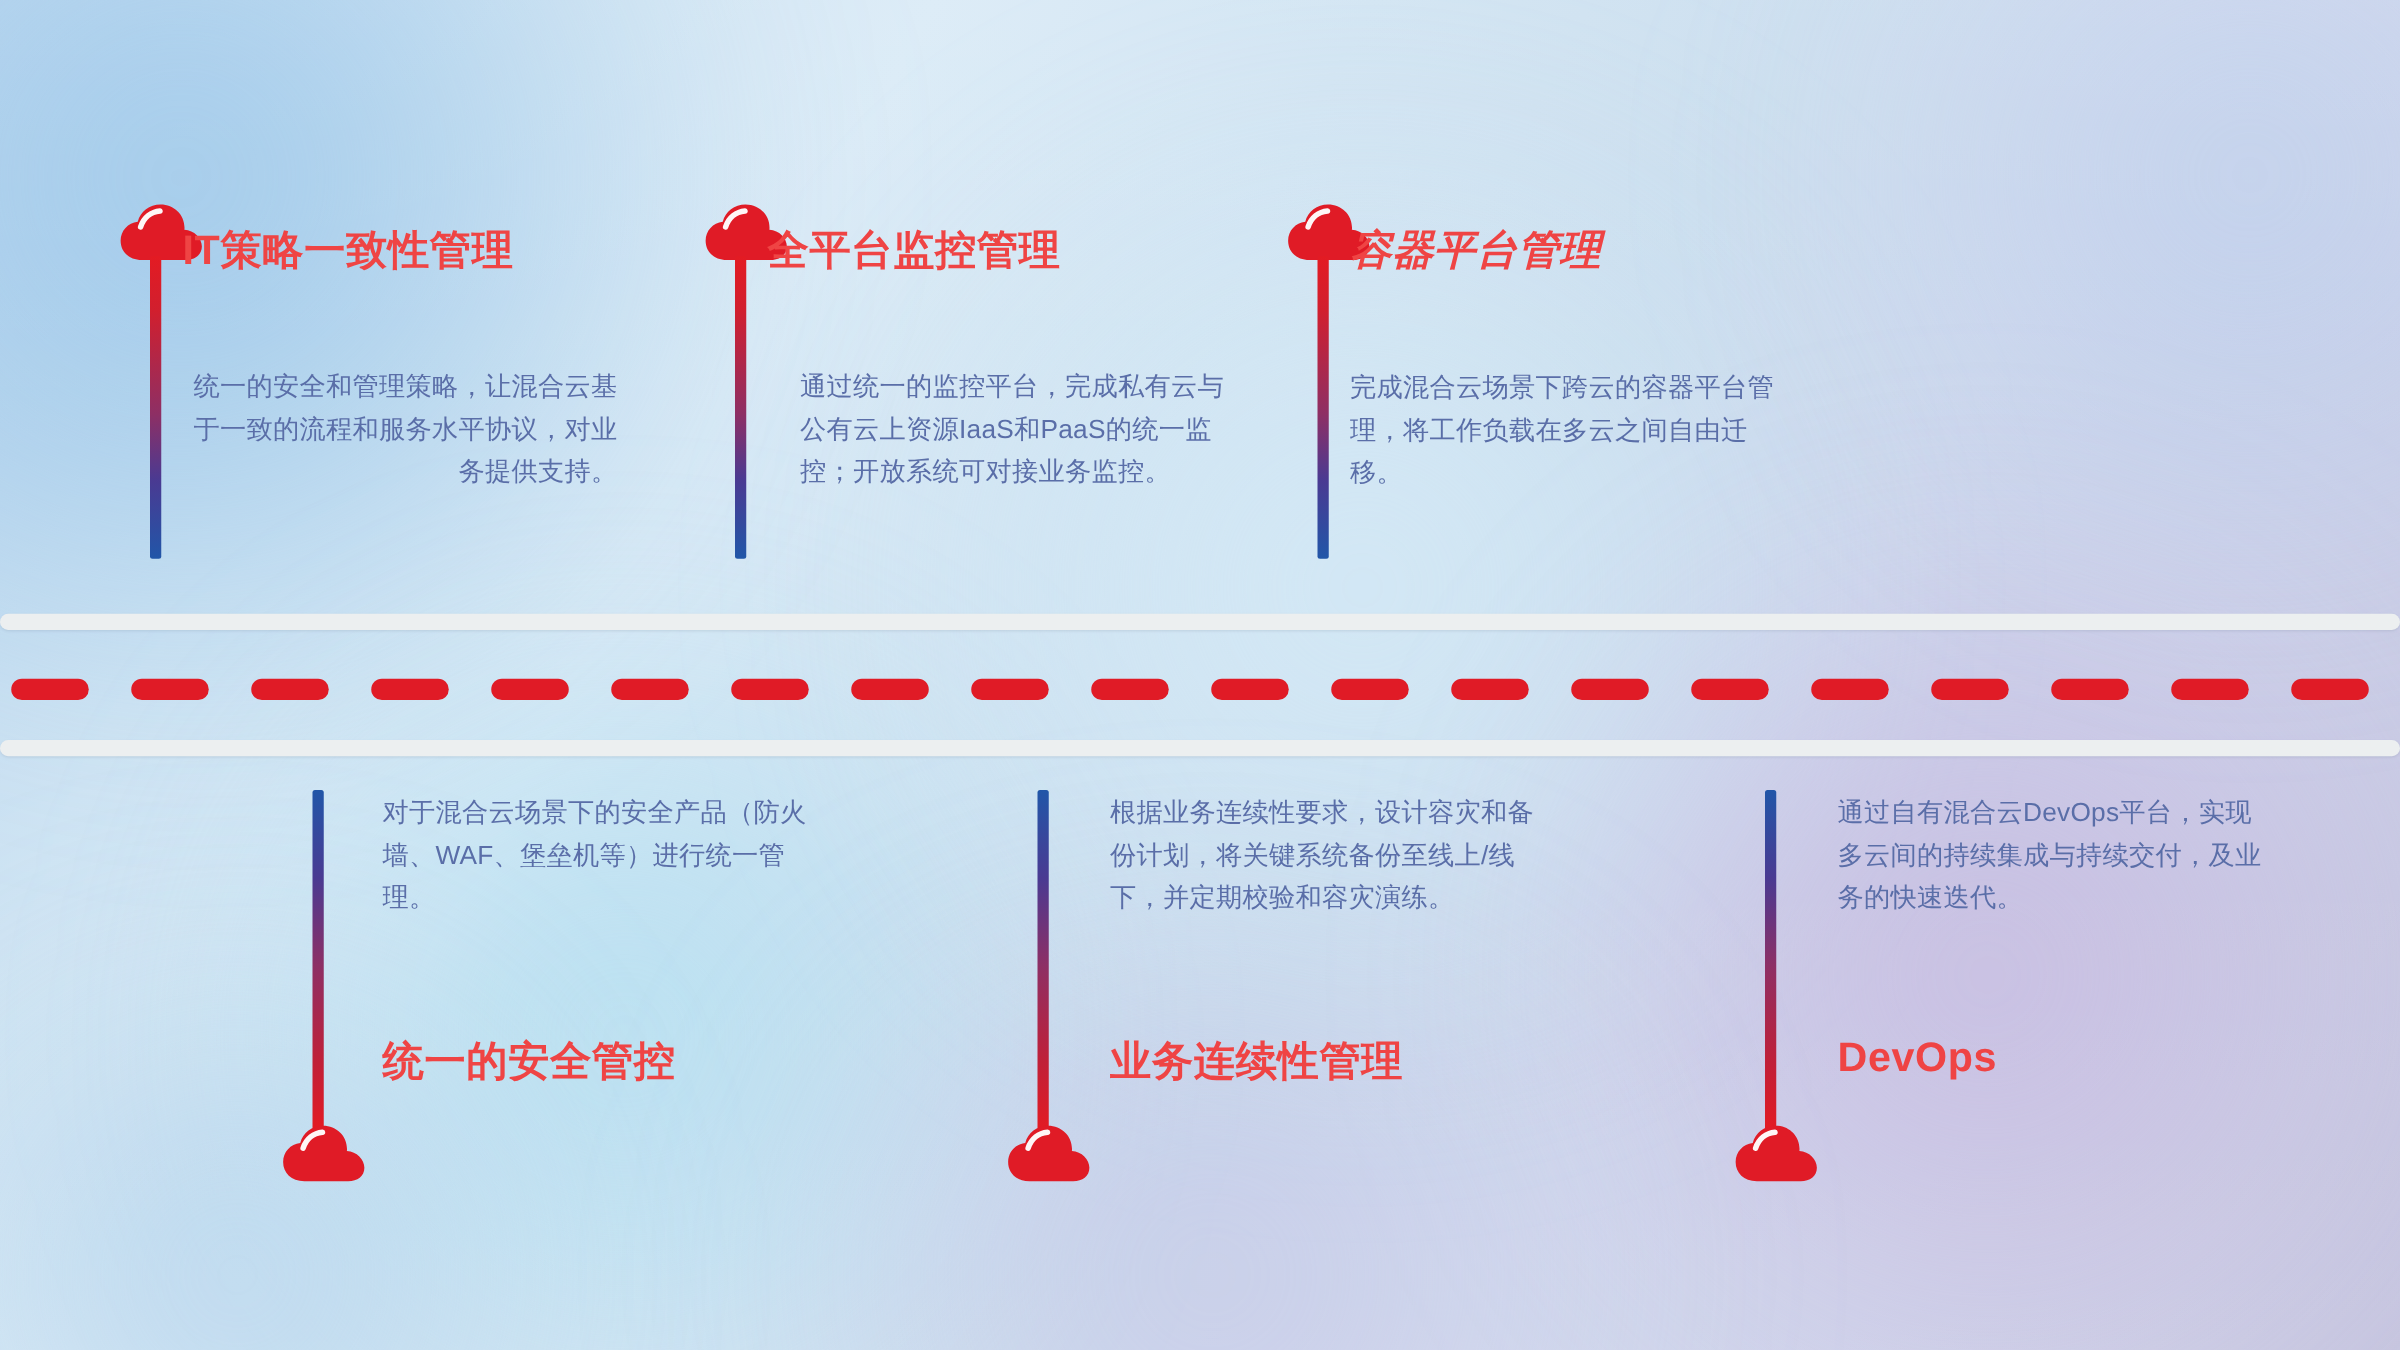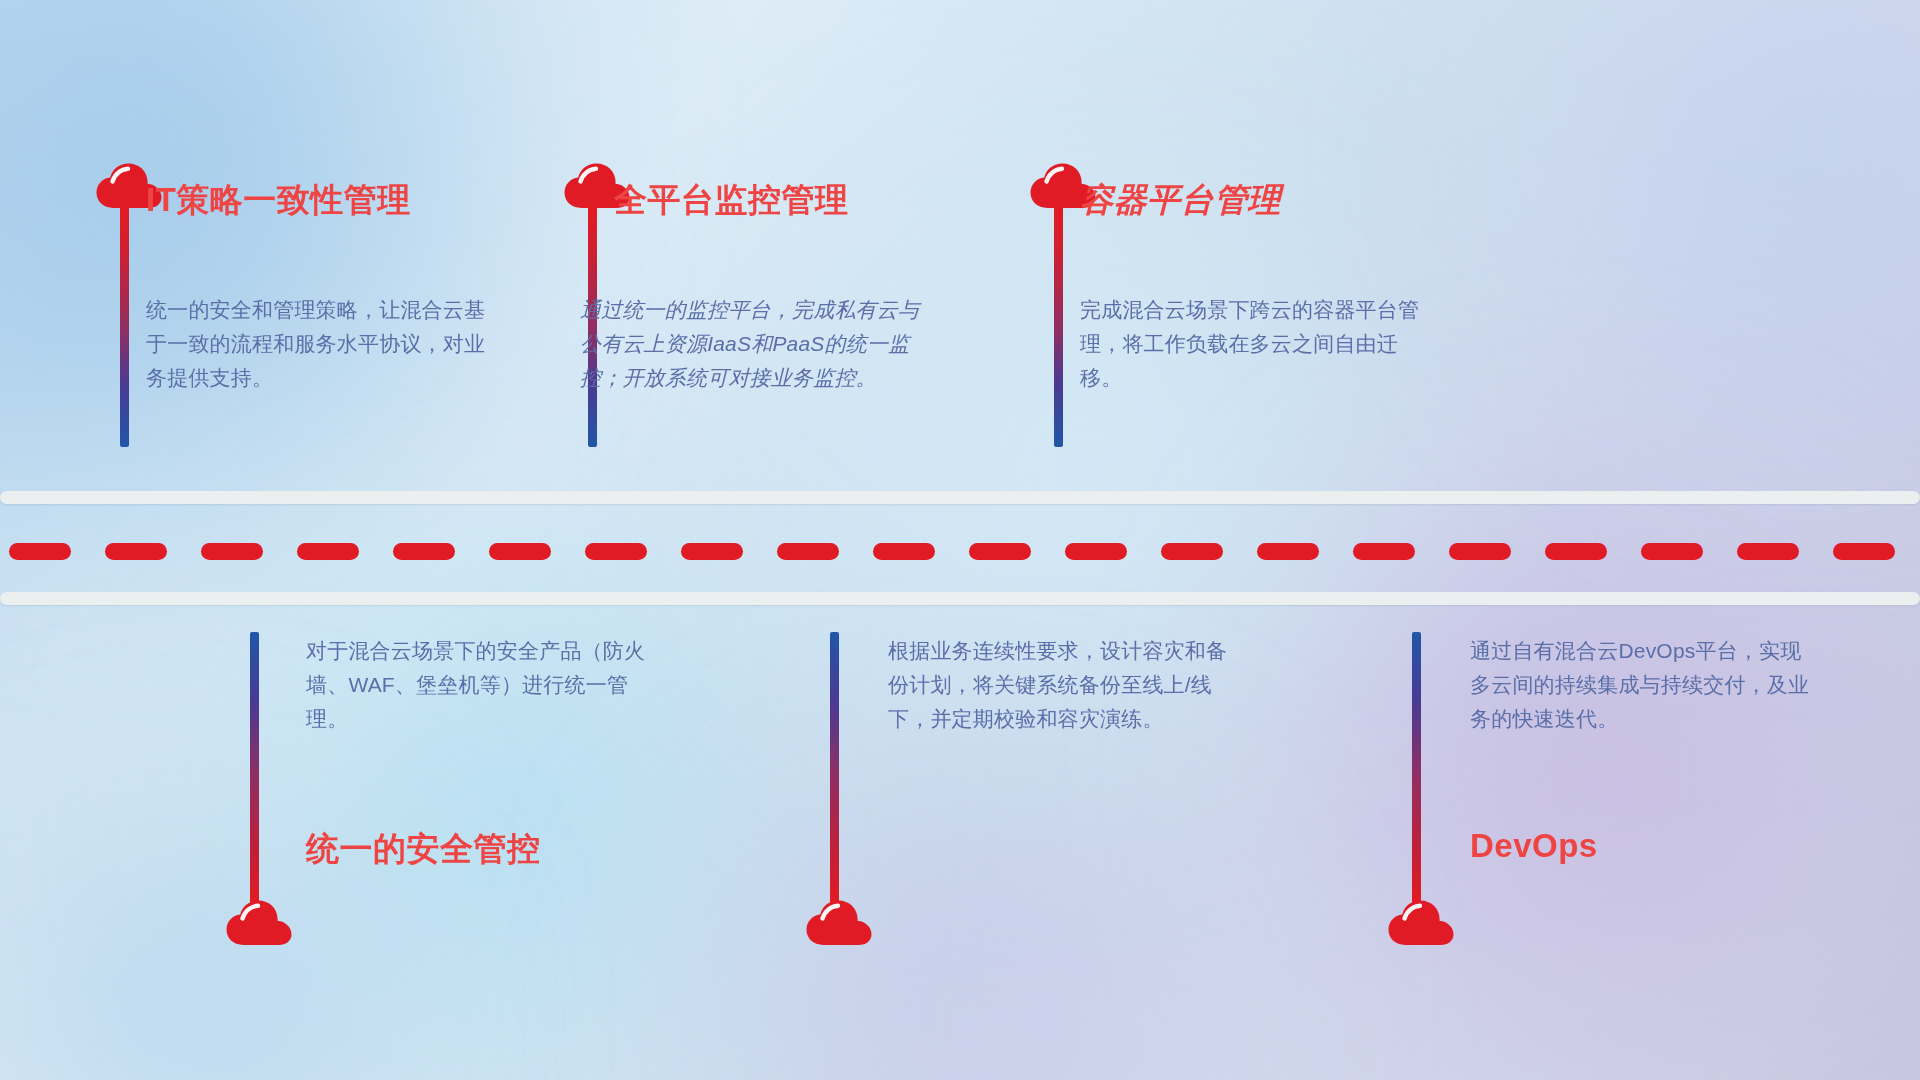--- a/index.html
+++ b/index.html
@@ -190,33 +190,33 @@
   <div class="pin" style="left:96px; top:163px;">
     <div class="cloud">
       <svg viewBox="0 0 66 46" xmlns="http://www.w3.org/2000/svg" aria-hidden="true">
         <path d="M17.5 45 C7.0 45 0.5 38.2 0.5 29.6 C0.5 21.6 6.4 15.2 14.2 14.4 C16.3 6.0 23.6 0.5 32.4 0.5 C43.2 0.5 51.6 8.6 51.6 19.0 C51.6 19.6 51.6 20.2 51.5 20.8 C59.4 21.3 65.5 27.5 65.5 34.2 C65.5 40.9 59.9 45 52.6 45 Z" fill="#e01b26"></path>
         <path d="M16.5 18.5 C19.0 11.0 25.0 6.4 32.0 5.8" stroke="#ffffff" stroke-width="4.4" stroke-linecap="round" fill="none" opacity="0.96"></path>
       </svg>
     </div>
     <div class="stem stem-top" style="left:24px; top:42px; height:242px;"></div>
   </div>
   <div class="pin-title" style="left:146px; top:178px;">IT策略一致性管理</div>
-  <div class="pin-desc" style="left:146px; top:293px; width:348px;">统一的安全和管理策略，让混合云基于一致的流程和服务水平协议，对业务提供支持。</div>
+  <div class="pin-desc" style="left:146px; top:293px; width:348px;text-align:right;">统一的安全和管理策略，让混合云基于一致的流程和服务水平协议，对业务提供支持。</div>
 
   <div class="pin" style="left:564px; top:163px;">
     <div class="cloud">
       <svg viewBox="0 0 66 46" xmlns="http://www.w3.org/2000/svg" aria-hidden="true">
         <path d="M17.5 45 C7.0 45 0.5 38.2 0.5 29.6 C0.5 21.6 6.4 15.2 14.2 14.4 C16.3 6.0 23.6 0.5 32.4 0.5 C43.2 0.5 51.6 8.6 51.6 19.0 C51.6 19.6 51.6 20.2 51.5 20.8 C59.4 21.3 65.5 27.5 65.5 34.2 C65.5 40.9 59.9 45 52.6 45 Z" fill="#e01b26"></path>
         <path d="M16.5 18.5 C19.0 11.0 25.0 6.4 32.0 5.8" stroke="#ffffff" stroke-width="4.4" stroke-linecap="round" fill="none" opacity="0.96"></path>
       </svg>
     </div>
     <div class="stem stem-top" style="left:24px; top:42px; height:242px;"></div>
   </div>
   <div class="pin-title" style="left:614px; top:178px;">全平台监控管理</div>
-  <div class="pin-desc" style="left:580px; top:293px; width:348px;font-style:italic;">通过统一的监控平台，完成私有云与公有云上资源IaaS和PaaS的统一监控；开放系统可对接业务监控。</div>
+  <div class="pin-desc" style="left:640px; top:293px; width:348px;">通过统一的监控平台，完成私有云与公有云上资源IaaS和PaaS的统一监控；开放系统可对接业务监控。</div>
 
   <div class="pin" style="left:1030px; top:163px;">
     <div class="cloud">
       <svg viewBox="0 0 66 46" xmlns="http://www.w3.org/2000/svg" aria-hidden="true">
         <path d="M17.5 45 C7.0 45 0.5 38.2 0.5 29.6 C0.5 21.6 6.4 15.2 14.2 14.4 C16.3 6.0 23.6 0.5 32.4 0.5 C43.2 0.5 51.6 8.6 51.6 19.0 C51.6 19.6 51.6 20.2 51.5 20.8 C59.4 21.3 65.5 27.5 65.5 34.2 C65.5 40.9 59.9 45 52.6 45 Z" fill="#e01b26"></path>
         <path d="M16.5 18.5 C19.0 11.0 25.0 6.4 32.0 5.8" stroke="#ffffff" stroke-width="4.4" stroke-linecap="round" fill="none" opacity="0.96"></path>
       </svg>
     </div>
     <div class="stem stem-top" style="left:24px; top:42px; height:242px;"></div>
   </div>
@@ -238,20 +238,21 @@
   <div class="pin" style="left:830px; top:632px;">
     <div class="stem stem-bottom" style="left:0px; top:0px; height:272px; width:9px;"></div>
     <div class="cloud" style="position:absolute; left:-24px; top:268px;">
       <svg viewBox="0 0 66 46" xmlns="http://www.w3.org/2000/svg" aria-hidden="true">
         <path d="M17.5 45 C7.0 45 0.5 38.2 0.5 29.6 C0.5 21.6 6.4 15.2 14.2 14.4 C16.3 6.0 23.6 0.5 32.4 0.5 C43.2 0.5 51.6 8.6 51.6 19.0 C51.6 19.6 51.6 20.2 51.5 20.8 C59.4 21.3 65.5 27.5 65.5 34.2 C65.5 40.9 59.9 45 52.6 45 Z" fill="#e01b26"></path>
         <path d="M16.5 18.5 C19.0 11.0 25.0 6.4 32.0 5.8" stroke="#ffffff" stroke-width="4.4" stroke-linecap="round" fill="none" opacity="0.96"></path>
       </svg>
     </div>
   </div>
   <div class="pin-desc" style="left:888px; top:634px; width:350px;">根据业务连续性要求，设计容灾和备份计划，将关键系统备份至线上/线下，并定期校验和容灾演练。</div>
+  <div class="pin-title" style="left:888px; top:827px;">业务连续性管理</div>
 
   <div class="pin" style="left:1412px; top:632px;">
     <div class="stem stem-bottom" style="left:0px; top:0px; height:272px; width:9px;"></div>
     <div class="cloud" style="position:absolute; left:-24px; top:268px;">
       <svg viewBox="0 0 66 46" xmlns="http://www.w3.org/2000/svg" aria-hidden="true">
         <path d="M17.5 45 C7.0 45 0.5 38.2 0.5 29.6 C0.5 21.6 6.4 15.2 14.2 14.4 C16.3 6.0 23.6 0.5 32.4 0.5 C43.2 0.5 51.6 8.6 51.6 19.0 C51.6 19.6 51.6 20.2 51.5 20.8 C59.4 21.3 65.5 27.5 65.5 34.2 C65.5 40.9 59.9 45 52.6 45 Z" fill="#e01b26"></path>
         <path d="M16.5 18.5 C19.0 11.0 25.0 6.4 32.0 5.8" stroke="#ffffff" stroke-width="4.4" stroke-linecap="round" fill="none" opacity="0.96"></path>
       </svg>
     </div>
   </div>

